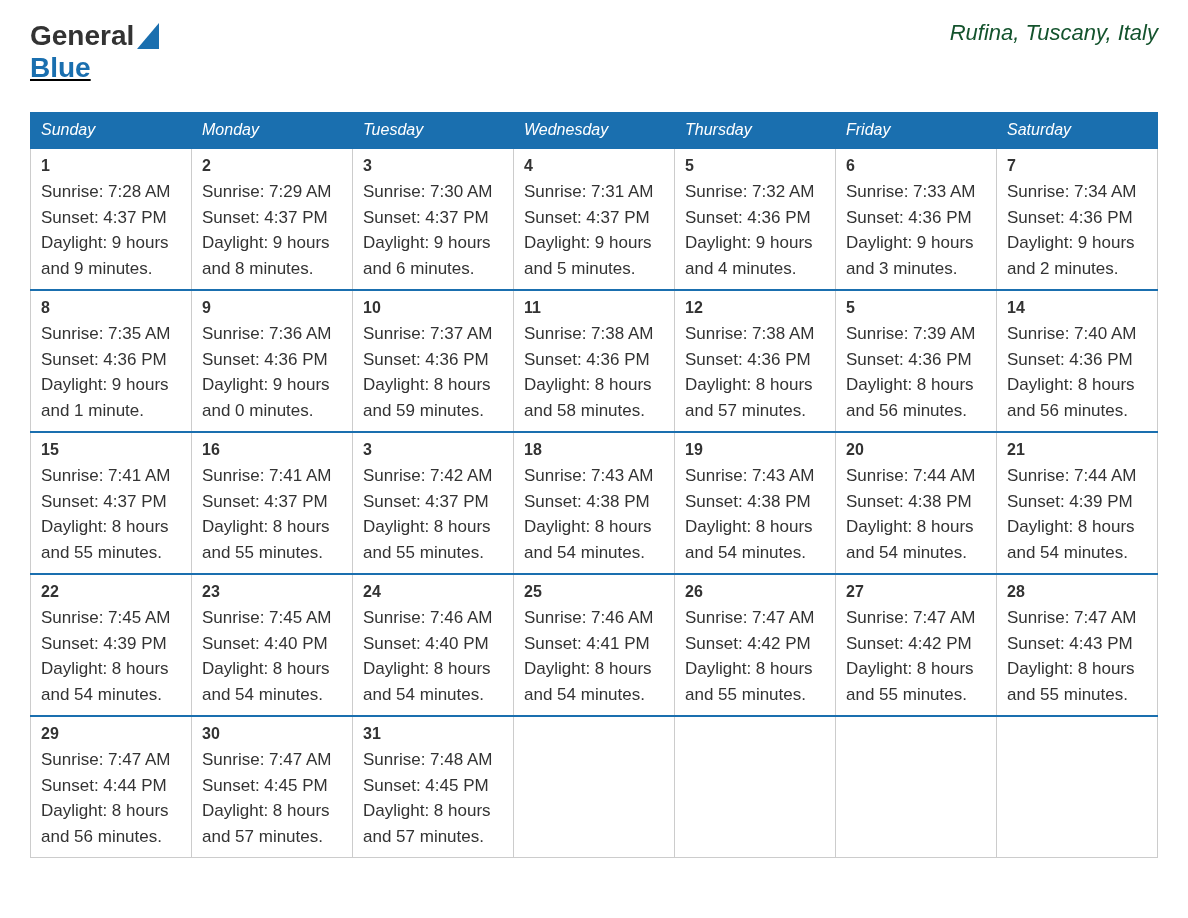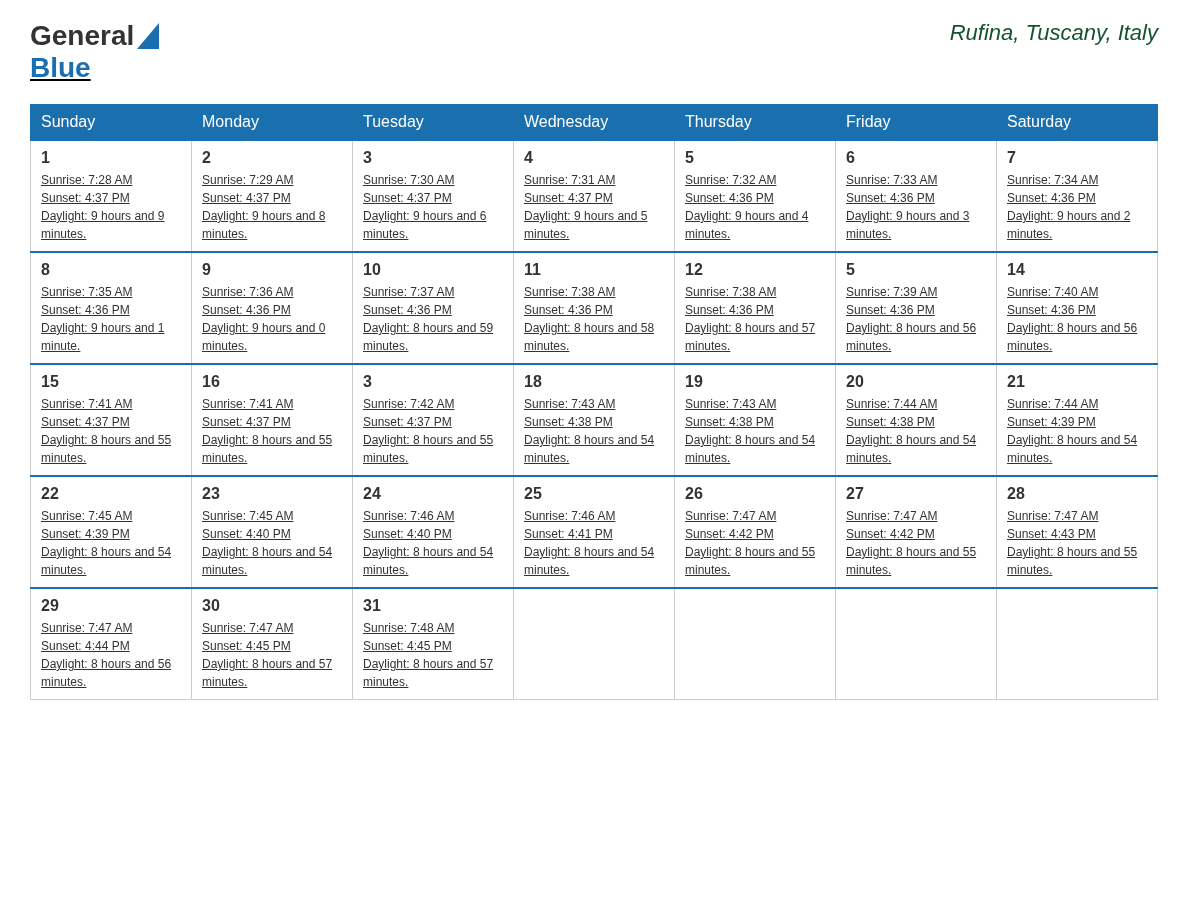--- a/index.html
+++ b/index.html
@@ -7,21 +7,21 @@
       font-family: Arial, sans-serif;
       background: #fff;
       padding: 20px 30px;
       width: 1188px;
       min-height: 918px;
     }
     .header {
       display: flex;
       justify-content: space-between;
       align-items: flex-start;
-      margin-bottom: 20px;
+      margin-bottom: 28px;
     }
     .logo-text-general {
       font-size: 28px;
       font-weight: bold;
       color: #333;
     }
     .logo-text-blue {
       font-size: 28px;
       font-weight: bold;
       color: #1a6faf;
@@ -60,42 +60,42 @@
       table-layout: fixed;
     }
     .calendar-table th {
       background-color: #1a6faf;
       color: #fff;
       text-align: left;
       padding: 8px 10px;
       font-size: 16px;
       font-weight: normal;
       border: 1px solid #1a6faf;
+      font-style: italic;
     }
     .calendar-table td {
       vertical-align: top;
       padding: 8px 10px;
       border: 1px solid #ccc;
       border-top: 2px solid #1a6faf;
       font-size: 13px;
       color: #333;
       height: 100px;
     }
     .day-number {
       font-size: 16px;
       font-weight: bold;
       color: #333;
       display: block;
       margin-bottom: 4px;
     }
     .day-info {
-      font-size: 12px;
+      font-size: 17px;
       line-height: 1.5;
       color: #333;
-      text-decoration: underline;
     }
     .empty-cell {
       border-top: 2px solid #1a6faf;
       background: #fff;
     }
     
     .logo-triangle-container {
       position: relative;
       display: inline-block;
       width: 22px;

